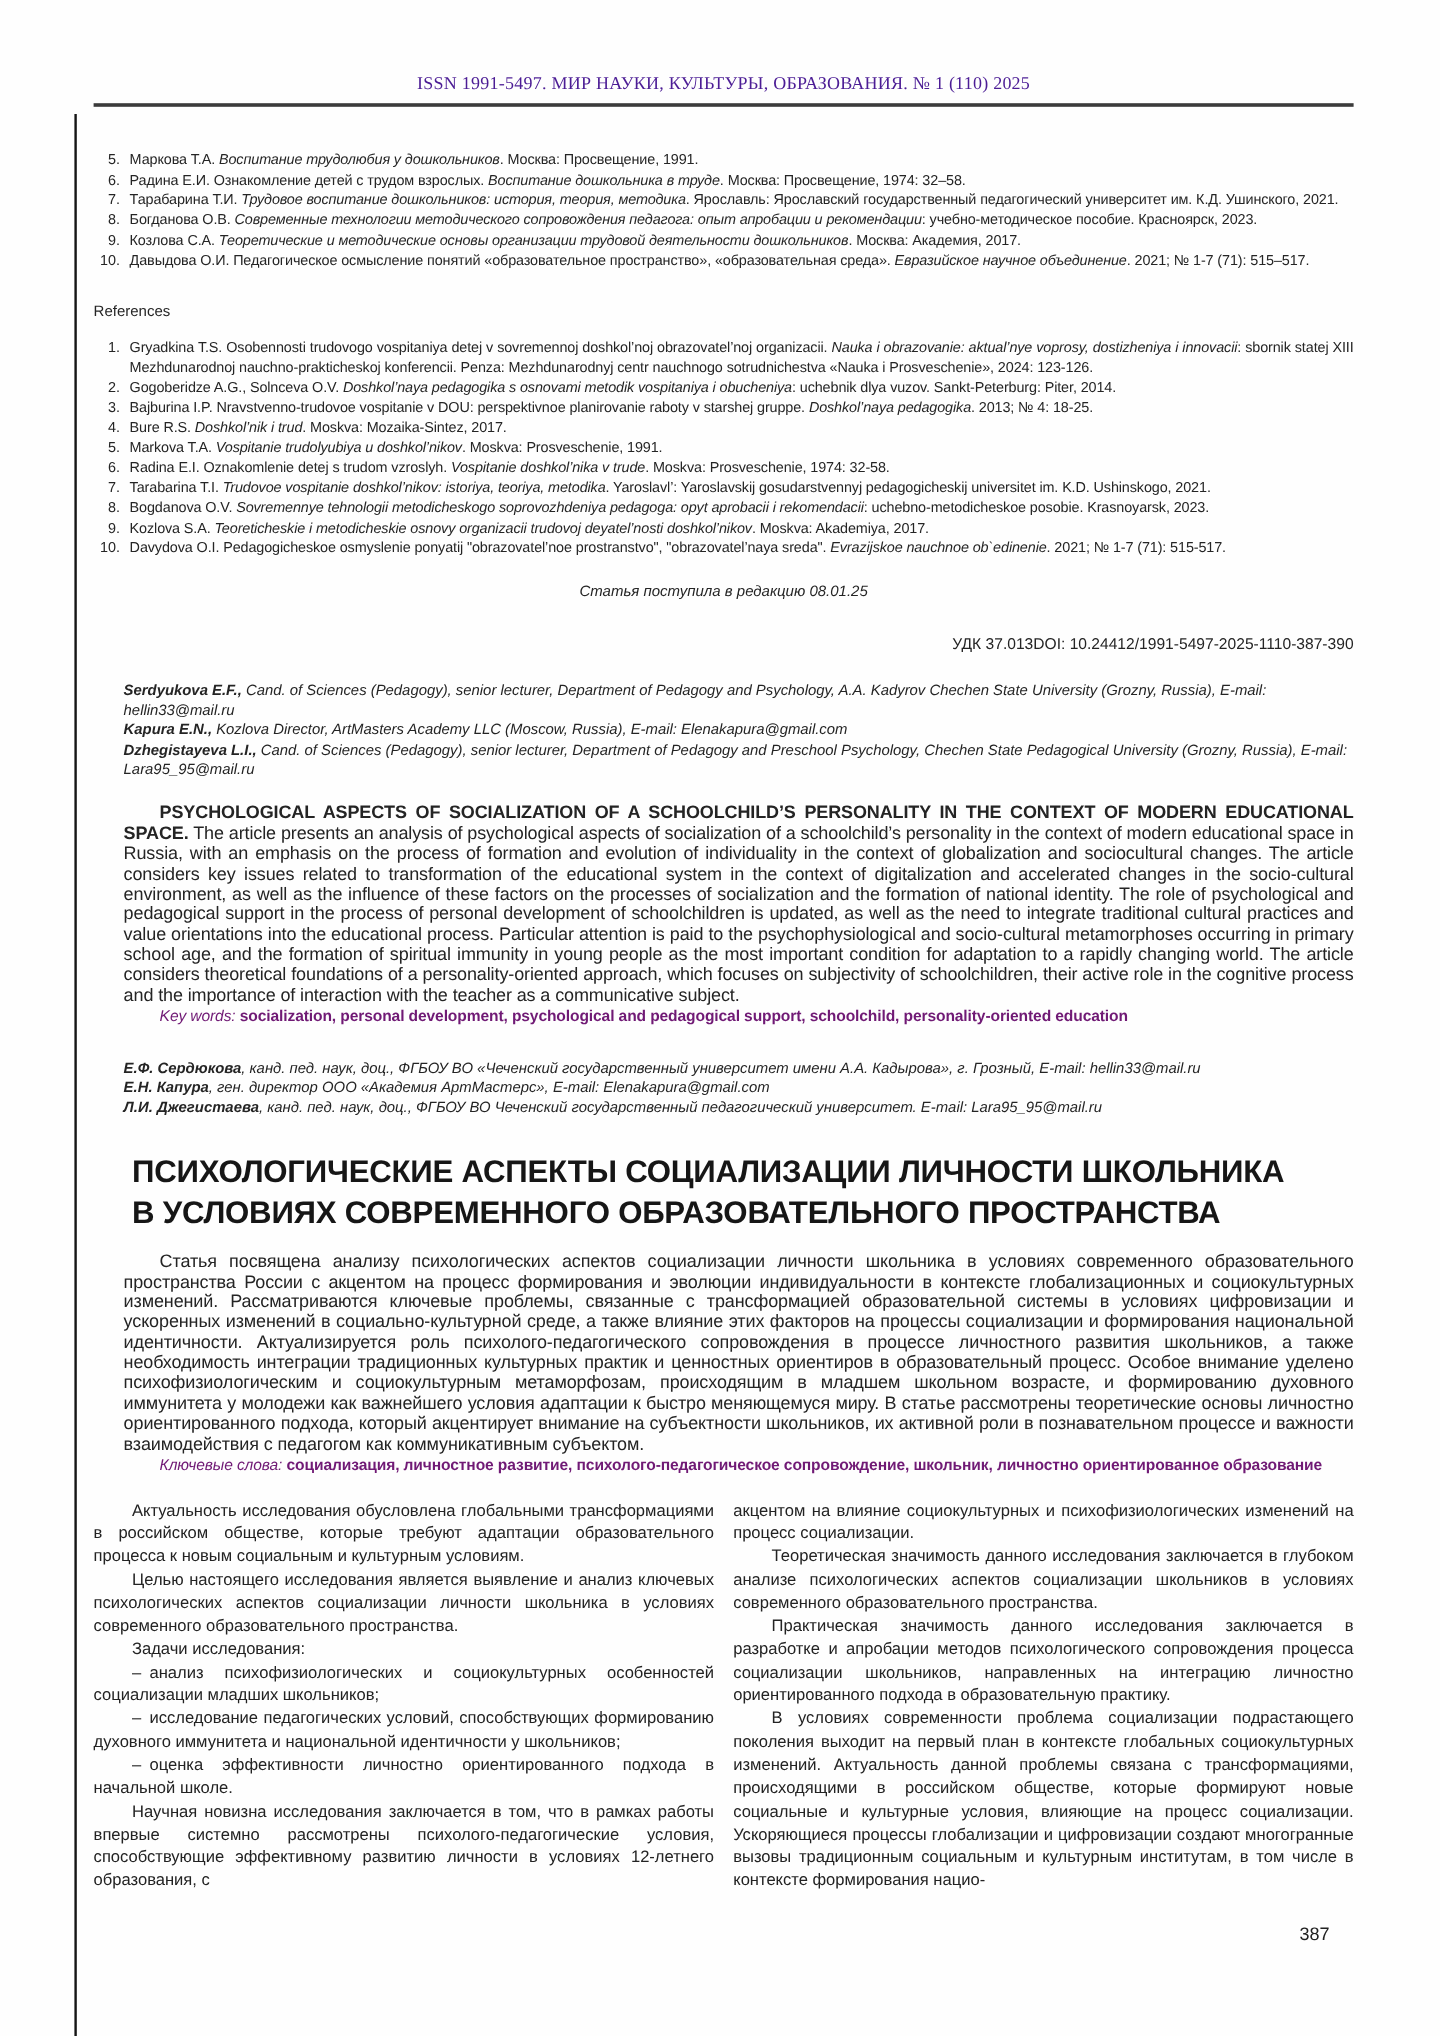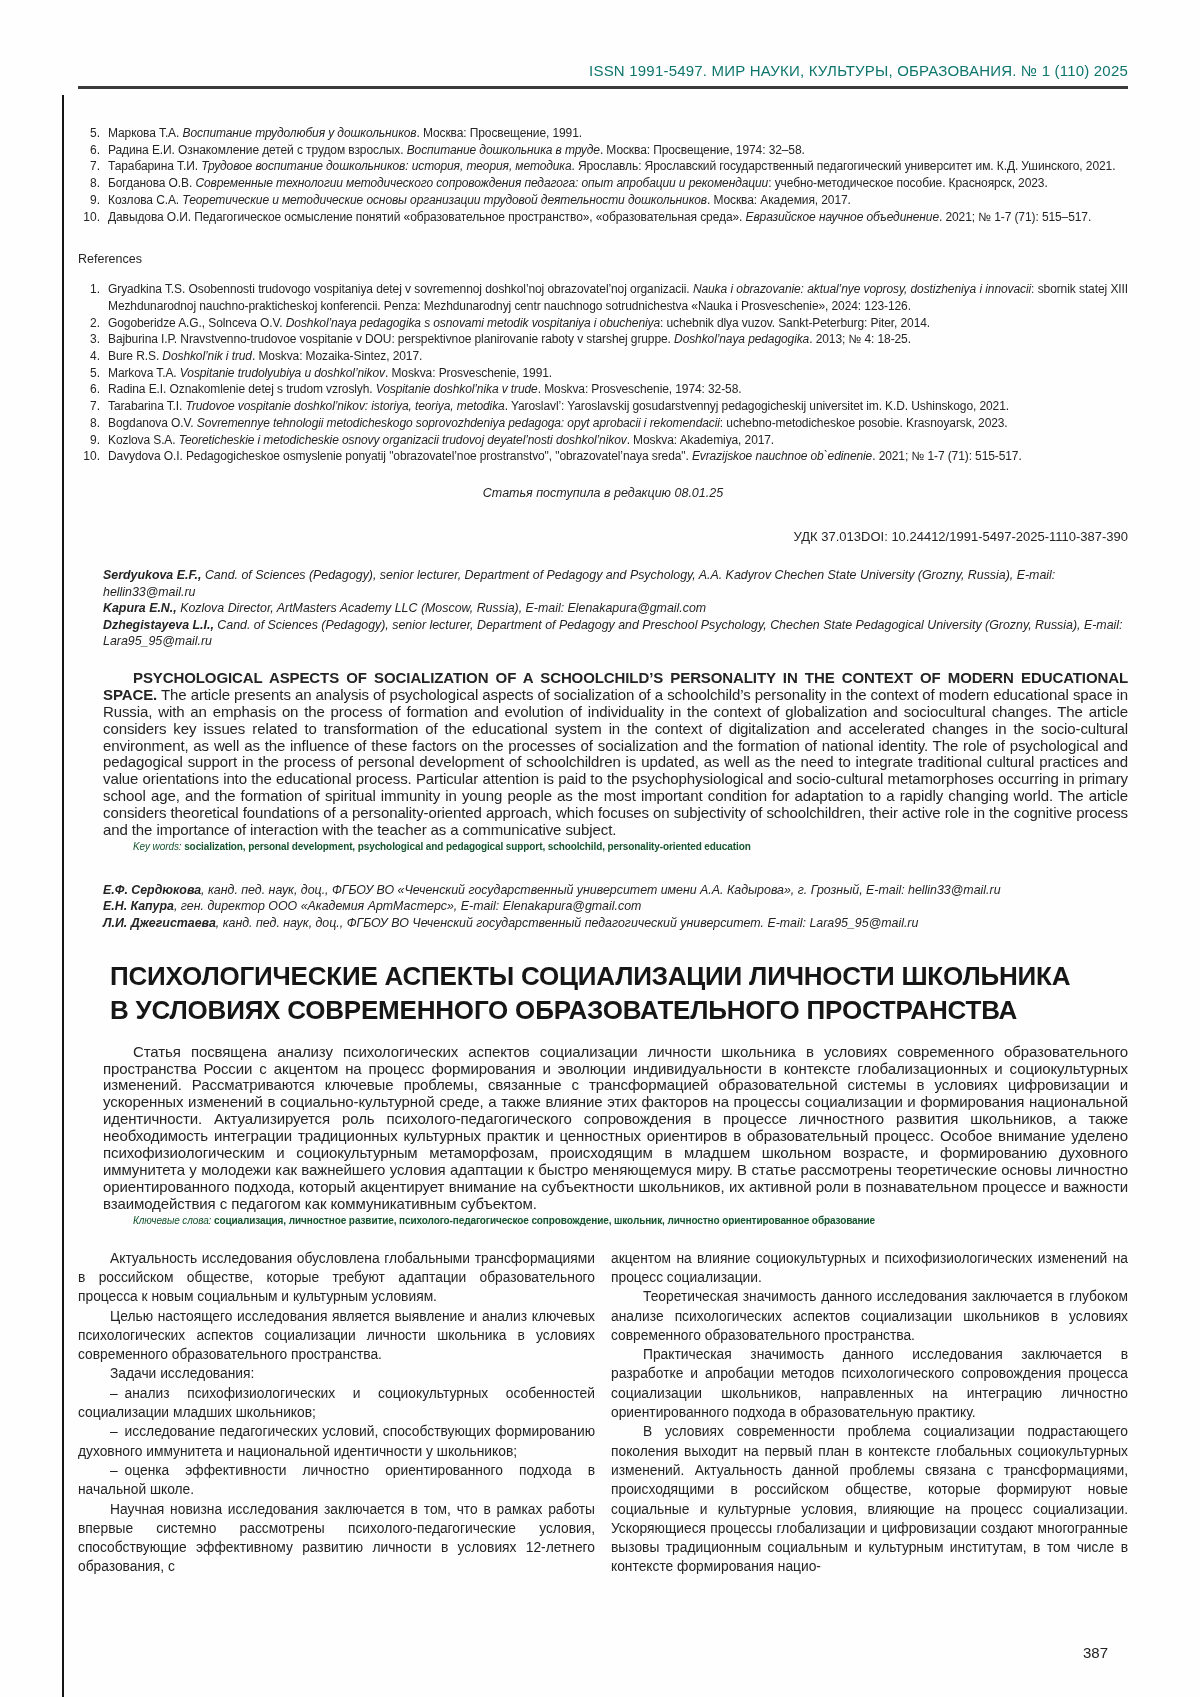--- a/index.html
+++ b/index.html
@@ -7,54 +7,54 @@
     position:relative;
     width:1200px;height:1697px;
     background:#fefefe;
     overflow:hidden;
     font-family:"Liberation Sans",sans-serif;
     color:#222;
     box-sizing:border-box;
   }
   .scan-edge{position:absolute;left:62px;top:95px;width:2px;height:1602px;background:#151515;}
   .content{position:relative;margin:0 72px 0 78px;width:1050px;}
-  .journal-header{margin-top:62px;text-align:right;font-size:15px;letter-spacing:.2px;color:#0f766e;}
+  .journal-header{margin-top:62px;text-align:center;font-size:15px;letter-spacing:.2px;color:#4c1d95;font-family:Liberation Serif, serif;}
   .header-rule{margin-top:7px;height:3px;background:#3b3b3b;}
   
   .ref-list{list-style:none;margin:0;padding:0 0 0 4px;font-size:12px;line-height:16.7px;color:#252525;}
   .biblio{margin-top:36px;}
   .refs{margin-top:15px;}
   .ref{display:flex;}
   .ref .n{flex:none;width:26px;text-align:right;padding-right:8px;box-sizing:border-box;}
   .ref .t{flex:1;text-align:justify;letter-spacing:-.1px;}
   .refs-heading{margin-top:27px;font-size:12.5px;color:#252525;}
   .received{margin-top:21px;text-align:center;font-style:italic;font-size:12.5px;color:#252525;}
   .udk-row{margin-top:29px;display:flex;justify-content:flex-end;font-size:13px;color:#252525;}
   
   .front{padding-left:25px;}
   .author-line{margin:0;font-size:12.4px;line-height:16.6px;font-style:italic;color:#242424;}
   .authors-en{margin-top:23px;}
   .authors-ru{margin-top:26px;}
   .abstract{margin:20px 0 0 0;font-size:15px;line-height:16.9px;text-align:justify;text-indent:30px;letter-spacing:-.1px;color:#242424;}
-  .keywords{margin:0;font-size:10px;line-height:16.9px;text-align:justify;text-indent:30px;letter-spacing:-.1px;color:#14532d;}
+  .keywords{margin:0;font-size:13px;line-height:16.9px;text-align:justify;text-indent:30px;letter-spacing:-.1px;color:#701a75;}
   .b{font-weight:bold;}
   .i{font-style:italic;}
   
   .title-ru{
     margin:27px 0 0 0;padding-left:32px;
     font-size:26px;line-height:34px;font-weight:bold;color:#161616;
     letter-spacing:-.2px;
   }
   .abstract-ru{margin-top:17px;}
   
   .columns{display:flex;gap:16px;margin-top:19px;}
   .col{flex:1;min-width:0;}
   .bp{margin:0;font-size:13.8px;line-height:19.3px;text-align:justify;text-indent:32px;color:#232323;}
   .bp.noind{text-indent:0;}
-  .page-number{position:absolute;top:1644px;right:92px;font-size:15px;color:#222;}
+  .page-number{position:absolute;top:1604px;right:92px;font-size:15px;color:#222;}
 </style>
 </head>
 <body>
 
 <div class="page">
   <div class="scan-edge"></div>
 
   <div class="content">
     <div class="journal-header">ISSN 1991-5497. МИР НАУКИ, КУЛЬТУРЫ, ОБРАЗОВАНИЯ.  № 1 (110) 2025</div>
     <div class="header-rule"></div>

